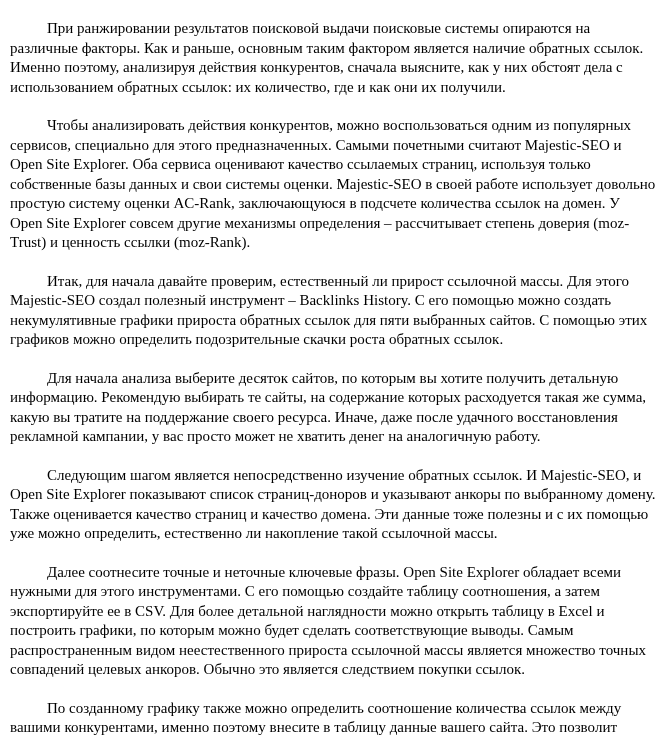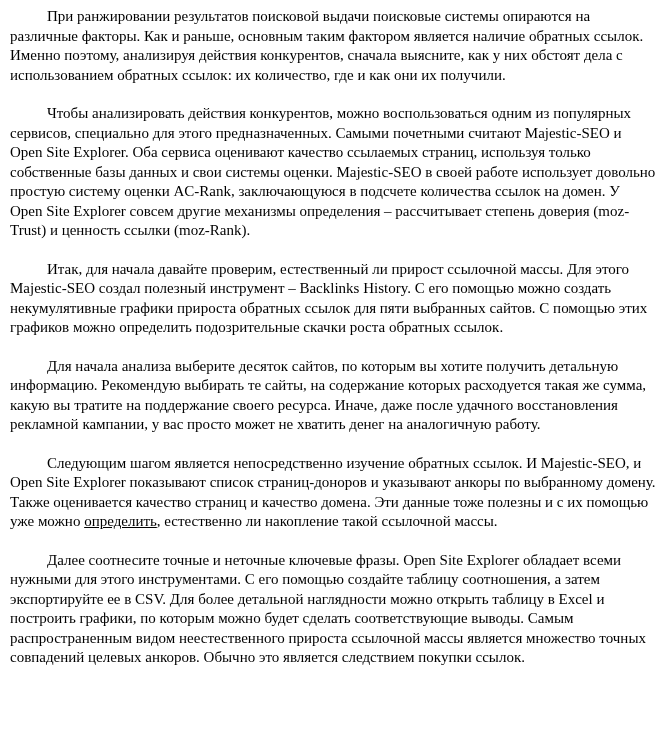--- a/index.html
+++ b/index.html
@@ -13,43 +13,43 @@
     box-sizing: border-box;
     padding: 7px 13px 0 10px;
     overflow: hidden;
     background: #ffffff;
     color: #000000;
     font-family: "Liberation Serif", "DejaVu Serif", serif;
     font-size: 15px;
     line-height: 19.5px;
   }
   .page p {
-    margin: 0 0 19px 0;
+    margin: 12px 0 19px 0;
     text-indent: 37px;
     text-align: left;
   }
   .page p:last-child {
     margin-bottom: 0;
   }
   .underline {
-    text-decoration: underline;
     text-align: center;
   }
 </style>
 </head>
 <body>
 
 <div class="page">
 
   <p><span>При ранжировании результатов поисковой выдачи поисковые системы опираются на различные факторы. Как и раньше, основным таким фактором является наличие обратных ссылок. Именно поэтому, анализируя действия конкурентов, сначала выясните, как у них обстоят дела с использованием обратных ссылок: их количество, где и как они их получили.</span></p>
 
   <p><span>Чтобы анализировать действия конкурентов, можно воспользоваться одним из популярных сервисов, специально для этого предназначенных. Самыми почетными считают Majestic-SEO и Open Site Explorer. Оба сервиса оценивают качество ссылаемых страниц, используя только собственные базы данных и свои системы оценки. Majestic-SEO в своей работе использует довольно простую систему оценки AC-Rank, заключающуюся в подсчете количества ссылок на домен. У Open Site Explorer совсем другие механизмы определения – рассчитывает степень доверия (moz-Trust) и ценность ссылки (moz-Rank).</span></p>
 
   <p><span>Итак, для начала давайте проверим, естественный ли прирост ссылочной массы. Для этого Majestic-SEO создал полезный инструмент – Backlinks History. С его помощью можно создать некумулятивные графики прироста обратных ссылок для пяти выбранных сайтов. С помощью этих графиков можно определить подозрительные скачки роста обратных ссылок.</span></p>
 
   <p><span>Для начала анализа выберите десяток сайтов, по которым вы хотите получить детальную информацию. Рекомендую выбирать те сайты, на содержание которых расходуется такая же сумма, какую вы тратите на поддержание своего ресурса. Иначе, даже после удачного восстановления рекламной кампании, у вас просто может не хватить денег на аналогичную работу.</span></p>
 
   <p><span>Следующим шагом является непосредственно изучение обратных ссылок. И Majestic-SEO, и Open Site Explorer показывают список страниц-доноров и указывают анкоры по выбранному домену. Также оценивается качество страниц и качество домена. Эти данные тоже полезны и с их помощью уже можно </span><span class="underline">определить</span><span>, естественно ли накопление такой ссылочной массы.</span></p>
 
   <p><span>Далее соотнесите точные и неточные ключевые фразы. Open Site Explorer обладает всеми нужными для этого инструментами. С его помощью создайте таблицу соотношения, а затем экспортируйте ее в CSV. Для более детальной наглядности можно открыть таблицу в Excel и построить графики, по которым можно будет сделать соответствующие выводы. Самым распространенным видом неестественного прироста ссылочной массы является множество точных совпадений целевых анкоров. Обычно это является следствием покупки ссылок.</span></p>
 
+  <p><span>По созданному графику также можно определить соотношение количества ссылок между вашими конкурентами, именно поэтому внесите в таблицу данные вашего сайта. Это позволит</span></p>
 
 </div>
 
 </body></html>

